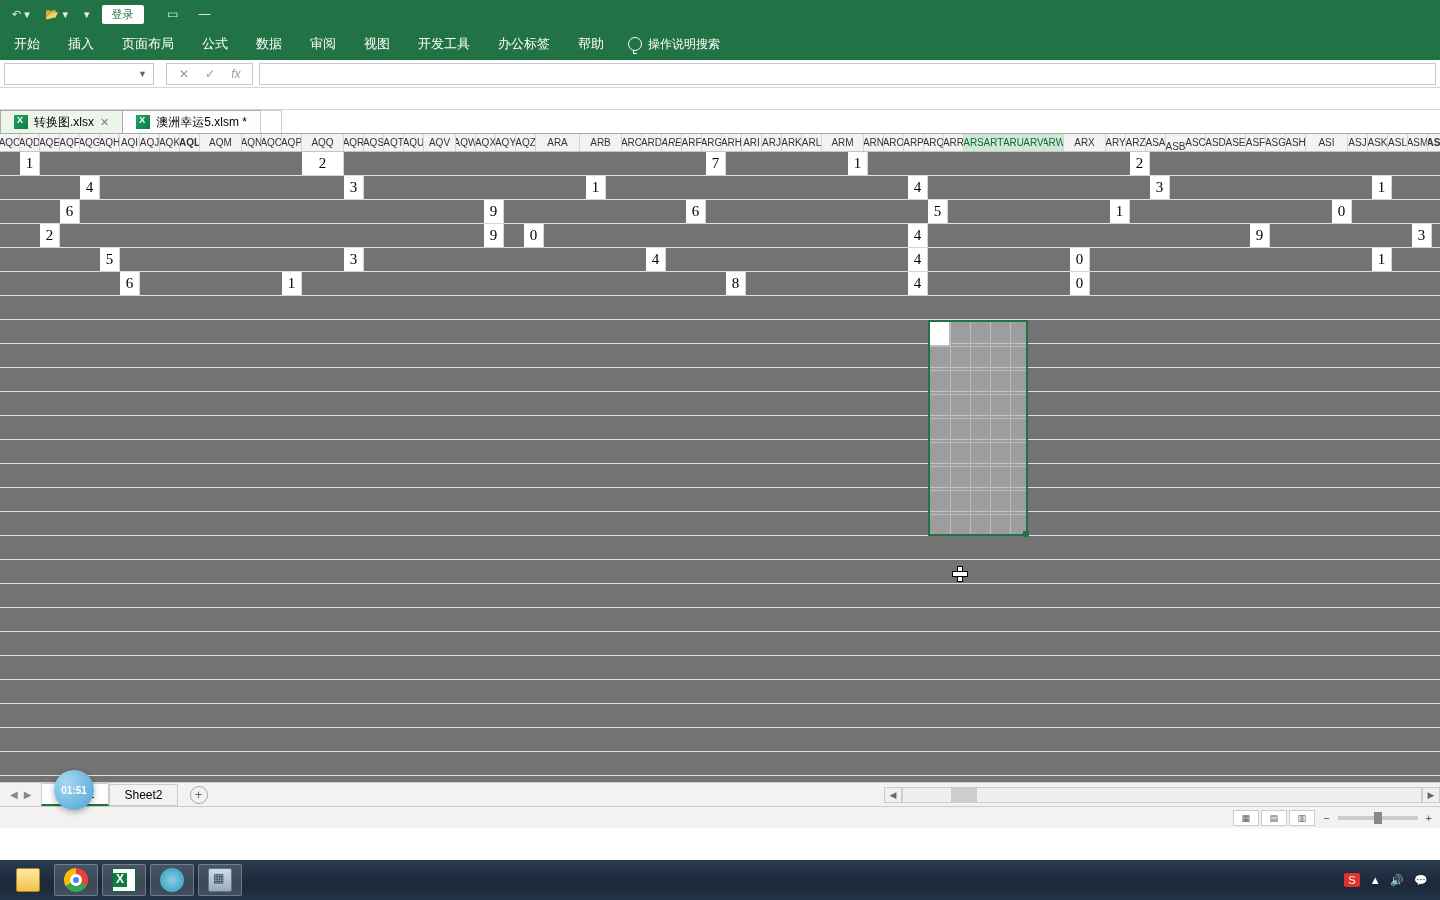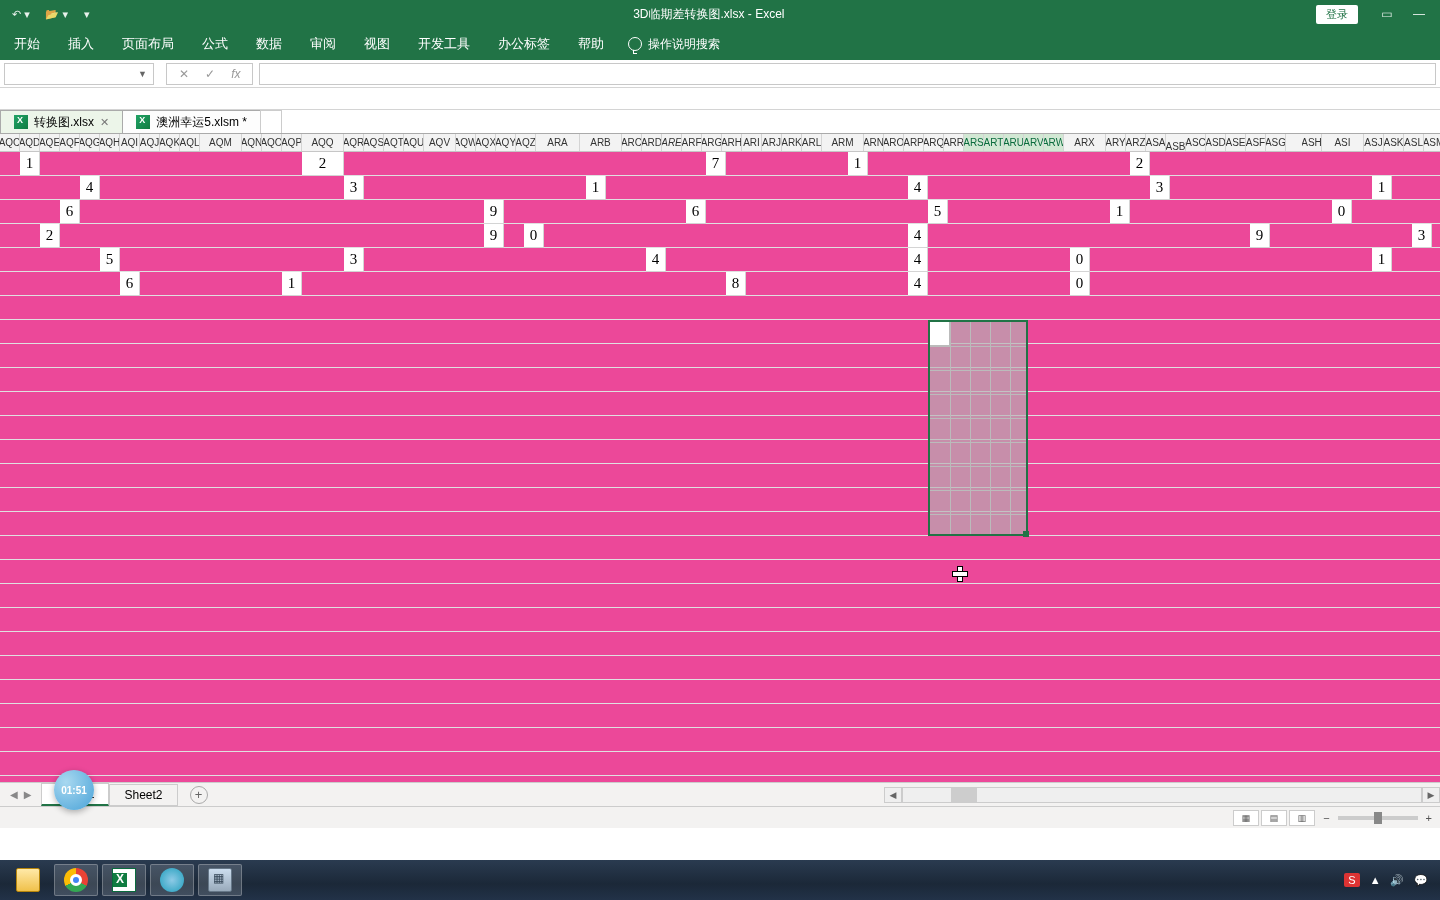--- a/index.html
+++ b/index.html
@@ -37,21 +37,21 @@
 
 .wbtabs { height: 24px; background: #fff; display: flex; align-items: stretch; border-bottom: 1px solid #aaa; }
 .wbtabs .wtab { display: flex; align-items: center; padding: 0 13px; border: 1px solid #aaa; border-bottom: none; font-size: 12px; background: #fdfdfd; margin-right: -1px; }
 .wbtabs .wtab.active { background: #f1f6ee; background: #ecf5e9; }
 .wbtabs .wtab .xls-ico { width: 14px; height: 14px; background: linear-gradient(135deg,#21a366,#107c41); margin-right: 6px; position: relative; }
 .wbtabs .wtab .xls-ico::after { content: "X"; color: #fff; font-size: 9px; position: absolute; left: 3px; top: 0; font-weight: bold; }
 .wbtabs .wtab .close { margin-left: 6px; color: #777; font-size: 11px; }
 .wbtabs .blank { width: 22px; border: 1px solid #ccc; border-bottom: none; }
 
 
-.grid-wrap { position: relative; height: 648px; overflow: hidden; background: #ec4899; }
+.grid-wrap { position: relative; height: 648px; overflow: hidden; background: #737373; }
 .col-headers { height: 18px; display: flex; border-bottom: 1px solid #c6c6c6; background: #f3f3f3; font-size: 10px; color: #333; }
 .col-headers .ch { border-right: 1px solid #d4d4d4; display: flex; align-items: center; justify-content: center; overflow: hidden; white-space: nowrap; flex-shrink: 0; }
 .col-headers .ch.sel { background: #d2e8d4; color: #0a6b3d; }
 
 .rows { position: relative; }
 .cell { position: absolute; border-right: 1px solid #d4d4d4; border-bottom: 1px solid #d4d4d4; font-size: 15px; font-family: "Times New Roman", serif; display: flex; align-items: center; justify-content: center; background: #fff; }
 .vbar { position: absolute; top: 0; bottom: 0; background: #1ba1e2; }
 .vbar.red { background: #f48080; background: #f08080; }
 .gridline-v { position: absolute; top: 0; bottom: 0; width: 0; border-right: 1px solid #e0e0e0; }
 .gridline-h { position: absolute; left: 0; right: 0; height: 0; border-bottom: 1px solid #e0e0e0; }
@@ -104,21 +104,20 @@
 </style>
 </head>
 <body>
 
 <div class="titlebar">
   <div class="qat">
     <span>↶ ▾</span>
     <span>📂 ▾</span>
     <span>▾</span>
   </div>
-  <div class="title">3D临期差转换图.xlsx  -  Excel</div>
   <div class="winbtns">
     <div class="login-btn">登录</div>
     <div class="winicon">▭</div>
     <div class="winicon">—</div>
   </div>
 </div>
 
 <div class="ribbon-tabs">
   <div class="tab">开始</div>
   <div class="tab">插入</div>
@@ -169,21 +168,21 @@
   <div class="col-headers" id="colhdr">
       <div class="ch" style="width: 20px;">AQC</div>
       <div class="ch" style="width: 20px;">AQD</div>
       <div class="ch" style="width: 20px;">AQE</div>
       <div class="ch" style="width: 20px;">AQF</div>
       <div class="ch" style="width: 20px;">AQG</div>
       <div class="ch" style="width: 20px;">AQH</div>
       <div class="ch" style="width: 20px;">AQI</div>
       <div class="ch" style="width: 20px;">AQJ</div>
       <div class="ch" style="width: 20px;">AQK</div>
-      <div class="ch" style="width: 20px;">AQL</div>
+      <div class="ch" style="width: 20px; font-weight: bold;">AQL</div>
       <div class="ch" style="width: 42px;">AQM</div>
       <div class="ch" style="width: 20px;">AQN</div>
       <div class="ch" style="width: 20px;">AQO</div>
       <div class="ch" style="width: 20px;">AQP</div>
       <div class="ch" style="width: 42px;">AQQ</div>
       <div class="ch" style="width: 20px;">AQR</div>
       <div class="ch" style="width: 20px;">AQS</div>
       <div class="ch" style="width: 20px;">AQT</div>
       <div class="ch" style="width: 20px;">AQU</div>
       <div class="ch" style="width: 32px; text-align: right;">AQV</div>
@@ -217,21 +216,21 @@
       <div class="ch" style="width: 42px;">ARX</div>
       <div class="ch" style="width: 20px;">ARY</div>
       <div class="ch" style="width: 20px;">ARZ</div>
       <div class="ch" style="width: 20px;">ASA</div>
       <div class="ch" style="width: 20px; margin-top: 8px;">ASB</div>
       <div class="ch" style="width: 20px;">ASC</div>
       <div class="ch" style="width: 20px;">ASD</div>
       <div class="ch" style="width: 20px;">ASE</div>
       <div class="ch" style="width: 20px;">ASF</div>
       <div class="ch" style="width: 20px;">ASG</div>
-      <div class="ch" style="width: 20px; margin-left: 16px;">ASH</div>
+      <div class="ch" style="width: 20px;">ASH</div>
       <div class="ch" style="width: 42px;">ASI</div>
       <div class="ch" style="width: 20px;">ASJ</div>
       <div class="ch" style="width: 20px;">ASK</div>
       <div class="ch" style="width: 20px;">ASL</div>
       <div class="ch" style="width: 20px;">ASM</div>
       <div class="ch" style="width: 19px; font-weight: bold;">ASN</div>
       <div class="ch" style="width: 20px;">ASO</div>
       <div class="ch" style="width: 20px;">ASP</div>
     </div>
   <div class="rows" id="rows">

